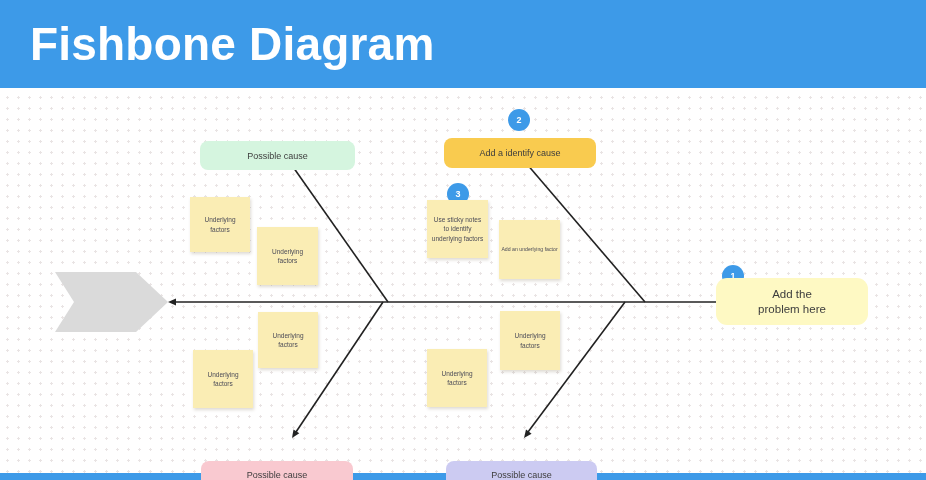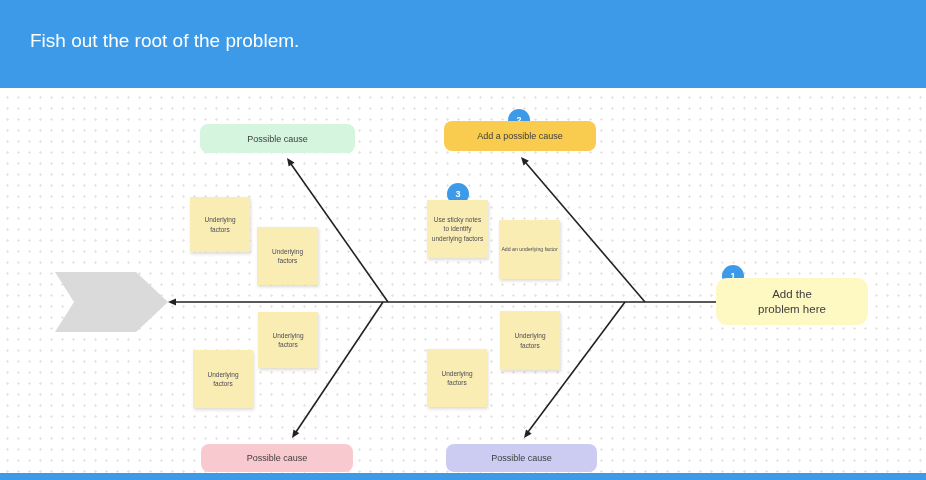--- a/index.html
+++ b/index.html
@@ -23,21 +23,21 @@
     background-size: 11px 11px; background-position: 2px 4px;
   }
   .footer { position:absolute; left:0; top:473px; width:926px; height:7px; background:#3D9AE8; }
   
   .skeleton { position:absolute; left:0; top:0; z-index:0; }
   
   .node {
     position:absolute; display:flex; align-items:center; justify-content:center;
     text-align:center; box-sizing:border-box; z-index:2;
   }
-  .cause { border-radius:8px; font-size:9px; color:#3d3d3d; }
+  .cause { border-radius:8px; font-size:9px; color:#3d3d3d;margin-top:17px; }
   .cause-green  { background:#D5F5DF; }
   .cause-yellow { background:#F9CB4F; }
   .cause-pink   { background:#F9C9D0; }
   .cause-purple { background:#CCCBF2; }
   .problem {
     background:#fef9c3; border-radius:11px; font-size:11.5px;
     color:#3d3d3d; line-height:1.3;
   }
   .problem .inner { width:84px; }
   .sticky {
@@ -52,21 +52,21 @@
     background:#3D9AE8; color:#fff; font-weight:bold; font-size:9px;
     display:flex; align-items:center; justify-content:center; z-index:1;
   }
 </style>
 </head>
 <body>
 
 <div class="canvas">
 
   <div class="header">
-    <div class="subtitle">Fish out the root of the problem.</div>
+    <div class="title">Fishbone Diagram</div>
   </div>
 
   <div class="board"></div>
 
   <svg class="skeleton" width="926" height="480" viewBox="0 0 926 480">
     <polygon points="55,272 136,272 168,302 136,332 55,332 74,302" fill="#DADADA"></polygon>
 
     <line x1="716" y1="302" x2="175" y2="302" stroke="#222" stroke-width="1.6"></line>
     <polygon points="168,302 176,298.5 176,305.5" fill="#222"></polygon>
 
@@ -81,21 +81,21 @@
 
     <line x1="625" y1="302" x2="528" y2="432" stroke="#222" stroke-width="1.6"></line>
     <polygon points="524,438 526,429.5 531.6,433.7" fill="#222"></polygon>
   </svg>
 
   <div class="badge" style="left:722px; top:265px;">1</div>
   <div class="badge" style="left:508px; top:109px;">2</div>
   <div class="badge" style="left:447px; top:183px;">3</div>
 
   <div class="node cause cause-green" style="left:200px; top:124px; width:155px; height:29px;">Possible cause</div>
-  <div class="node cause cause-yellow" style="left:444px; top:121px; width:152px; height:30px;">Add a possible cause</div>
+  <div class="node cause cause-yellow" style="left:444px; top:121px; width:152px; height:30px;">Add a identify cause</div>
   <div class="node cause cause-pink" style="left:201px; top:444px; width:152px; height:28px;">Possible cause</div>
   <div class="node cause cause-purple" style="left:446px; top:444px; width:151px; height:28px;">Possible cause</div>
 
   <div class="node problem" style="left:716px; top:278px; width:152px; height:47px;">
     <div class="inner">Add the problem here</div>
   </div>
 
   <div class="node sticky" style="left:190px; top:197px; width:60px; height:55px;">
     <div class="inner">Underlying factors</div>
   </div>

